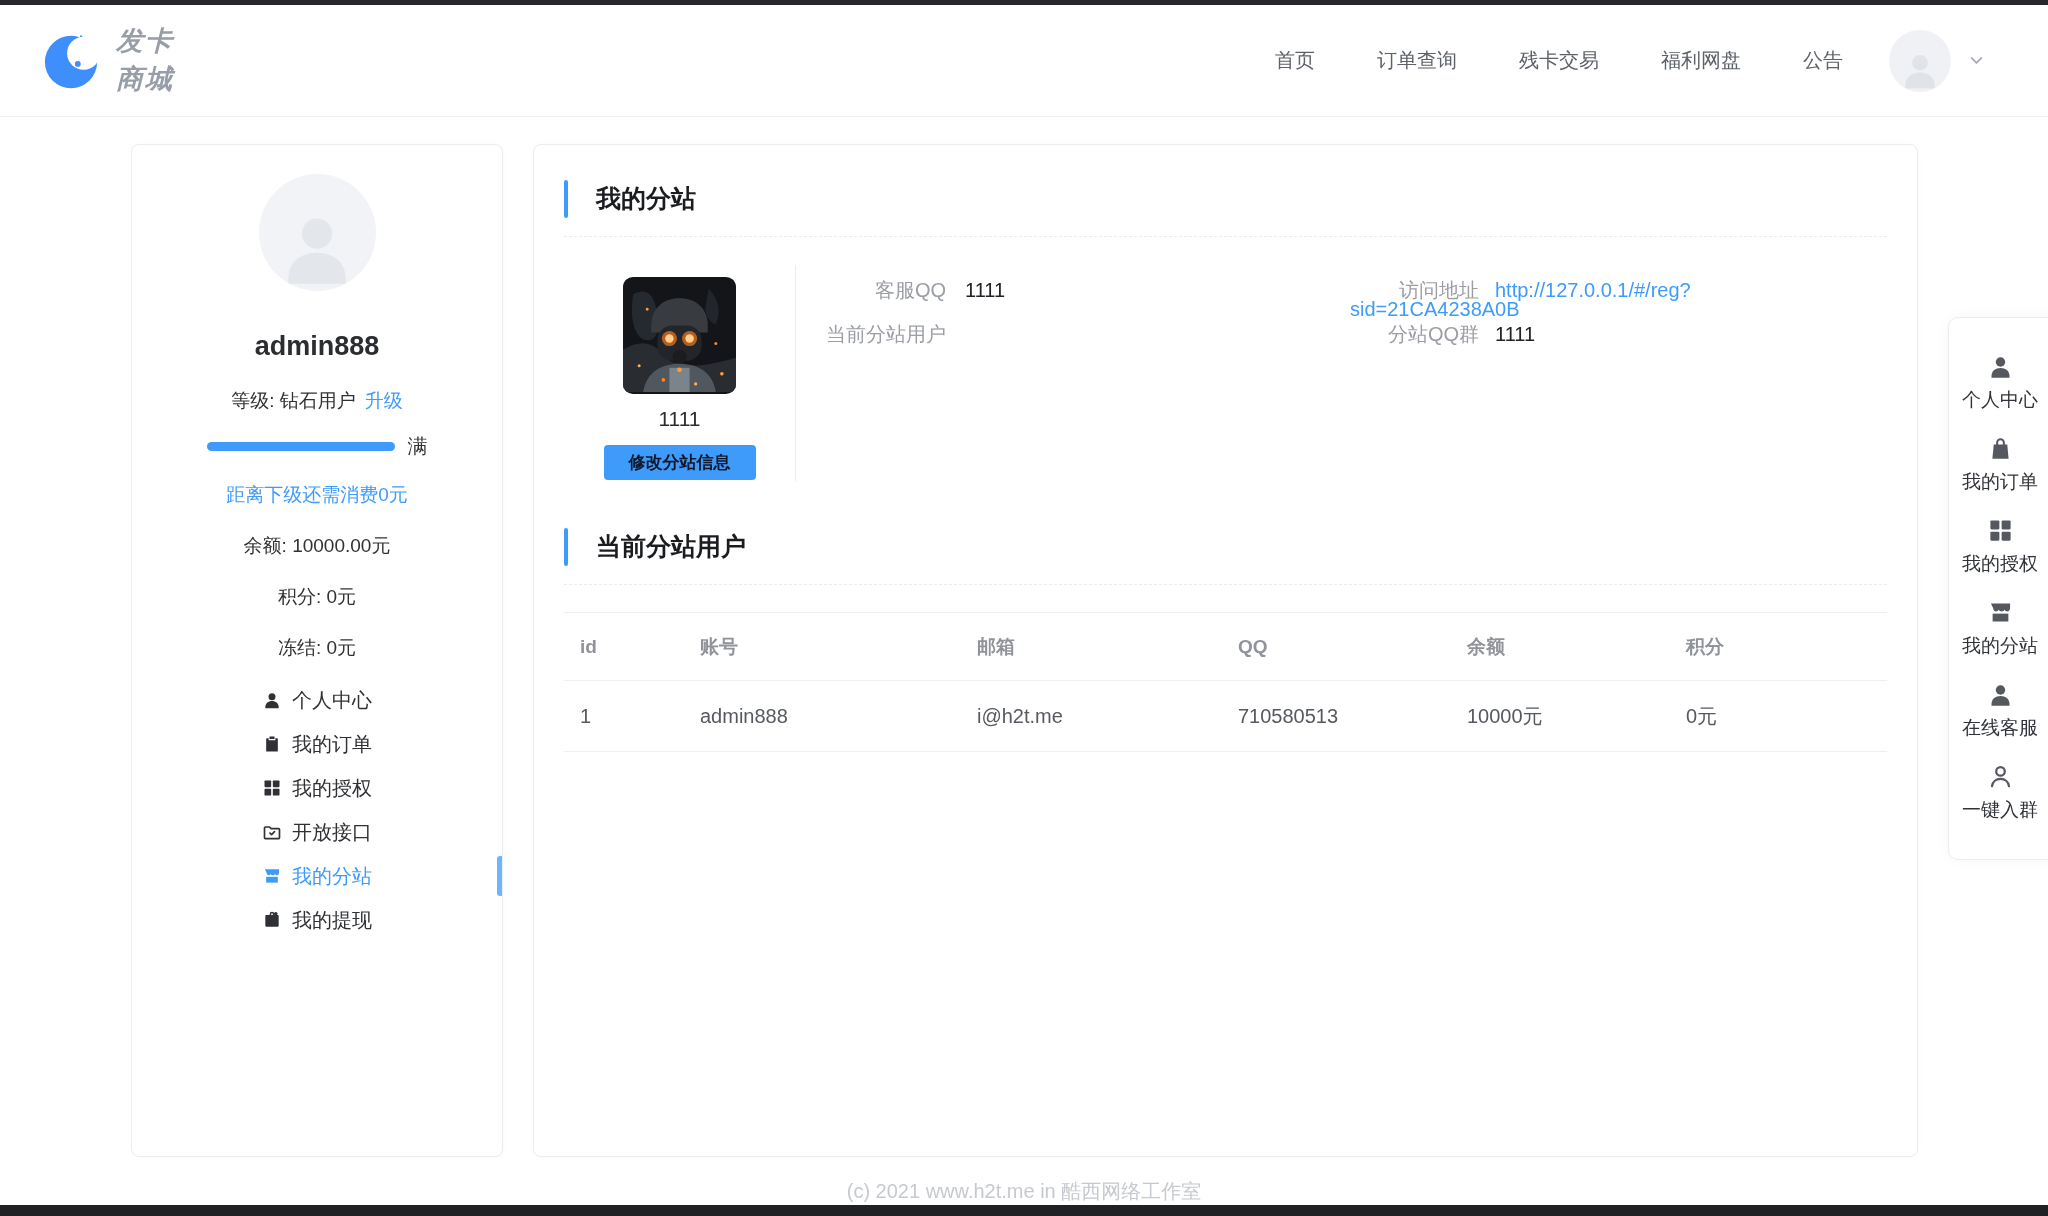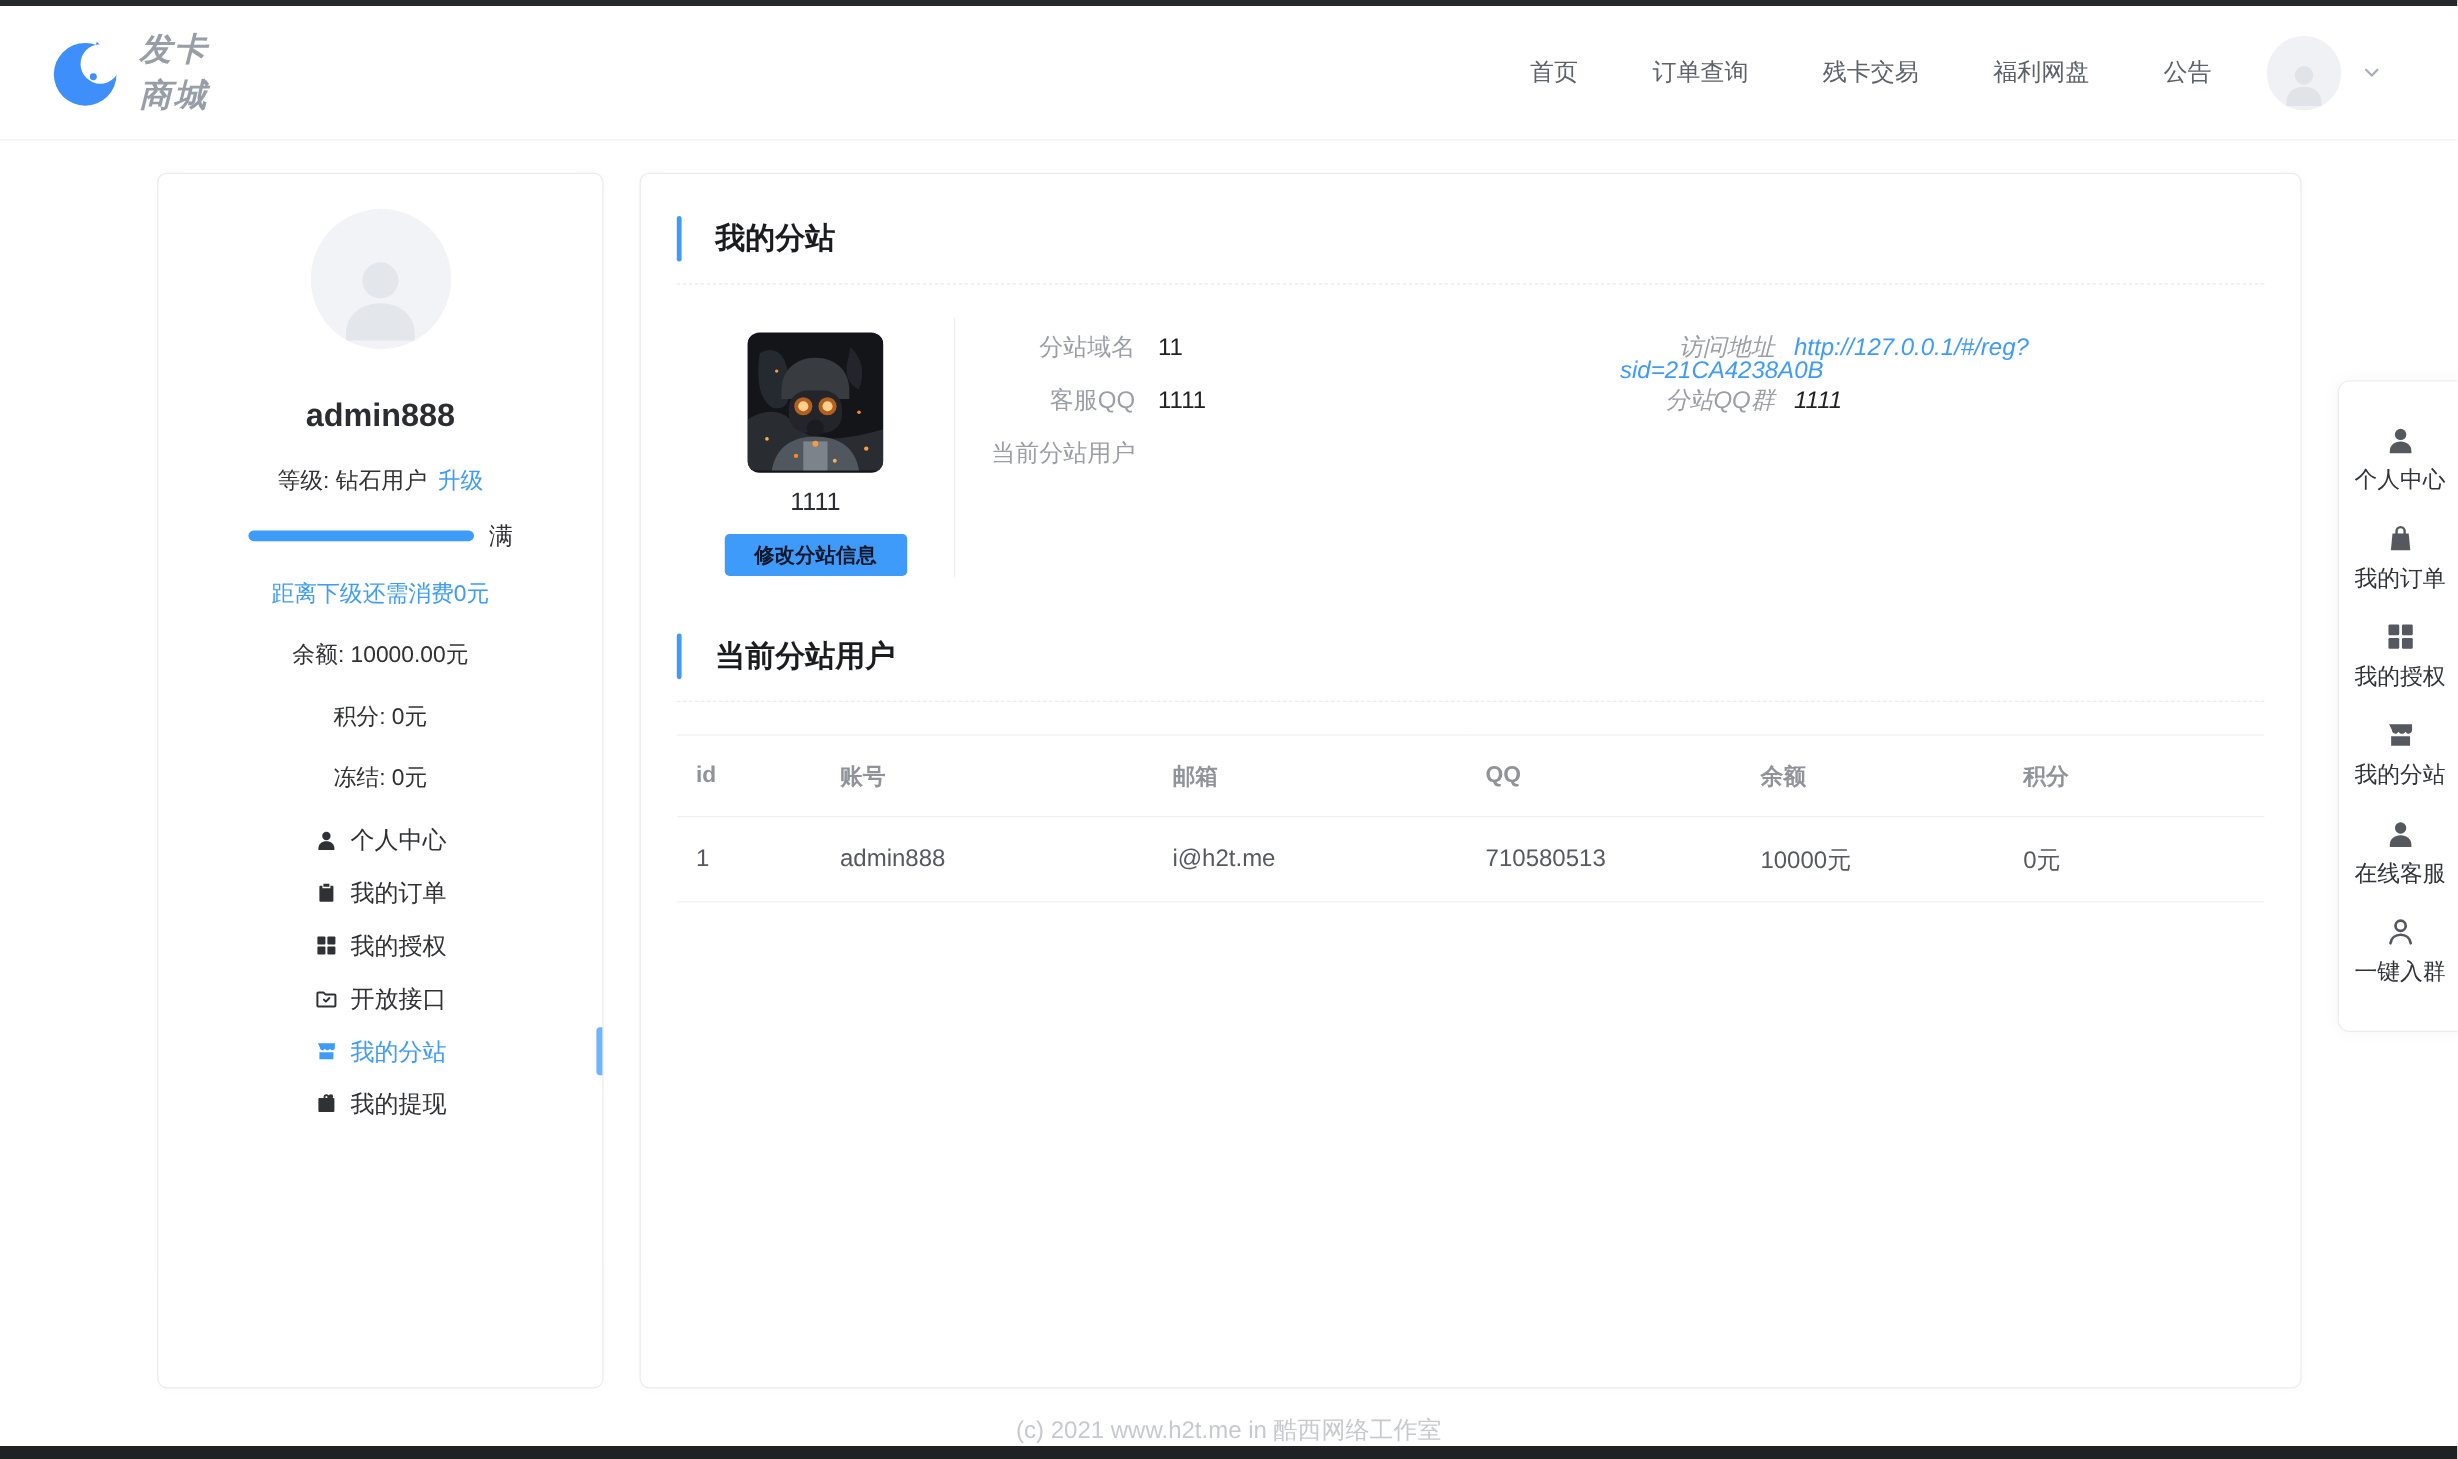--- a/index.html
+++ b/index.html
@@ -62,21 +62,21 @@
 
   .site-row { display:flex; margin-top:28px; min-height:216px; }
   .media-col { width:231px; flex:none; display:flex; flex-direction:column; align-items:center; }
   .site-img { width:113px; height:117px; border-radius:10px; margin-top:12px; overflow:hidden; background:#141518; }
   .site-img svg { display:block; width:100%; height:100%; }
   .site-caption { margin-top:13px; font-size:21px; color:#2b2d31; }
   .edit-btn { margin-top:14px; width:152px; height:35px; border:none; border-radius:4px; background:#3e9bfa;
               color:#0f172a; font-size:17px; font-weight:700; font-family:inherit; cursor:pointer; }
   .v-divider { width:0; border-left:1px solid #ededf0; align-self:stretch; }
   .fields-left { width:538px; flex:none; padding-top:3px; }
-  .fields-right { flex:1; padding-top:3px;font-style:italic; }
+  .fields-right { flex:1; padding-top:3px; }
   .field-row { height:44px; line-height:44px; font-size:20px; white-space:nowrap; }
   .field-label { display:inline-block; width:150px; text-align:right; margin-right:19px; color:#9b9ea5; }
   .fields-right .field-label { width:145px; margin-right:16px; }
   .field-value { color:#202226; }
   .field-row.link-row { position:relative; }
   .field-link { color:#3e9bfa; text-decoration:none; cursor:pointer; }
   .url-line2 { position:absolute; left:16px; top:29px; line-height:24px; font-size:20px; }
 
   .users-head { margin-top:46px; }
   .user-table { margin-top:27px; width:100%; border-collapse:collapse; table-layout:fixed; }
@@ -271,23 +271,20 @@
                 <circle cx="16" cy="86" r="1.5" fill="#ffae55"></circle>
               <circle cx="98" cy="94" r="1.8" fill="#ff9a3a"></circle>
             </svg>
           </div>
           <div class="site-caption">1111</div>
           <button class="edit-btn">修改分站信息</button>
         </div>
         <div class="v-divider"></div>
 
         <div class="fields-left">
-          <div class="field-row">
-            <span class="field-label">分站域名</span><span class="field-value">11</span>
-          </div>
           <div class="field-row">
             <span class="field-label">客服QQ</span><span class="field-value">1111</span>
           </div>
           <div class="field-row">
             <span class="field-label">当前分站用户</span><span class="field-value"></span>
           </div>
         </div>
 
         <div class="fields-right">
           <div class="field-row link-row">

